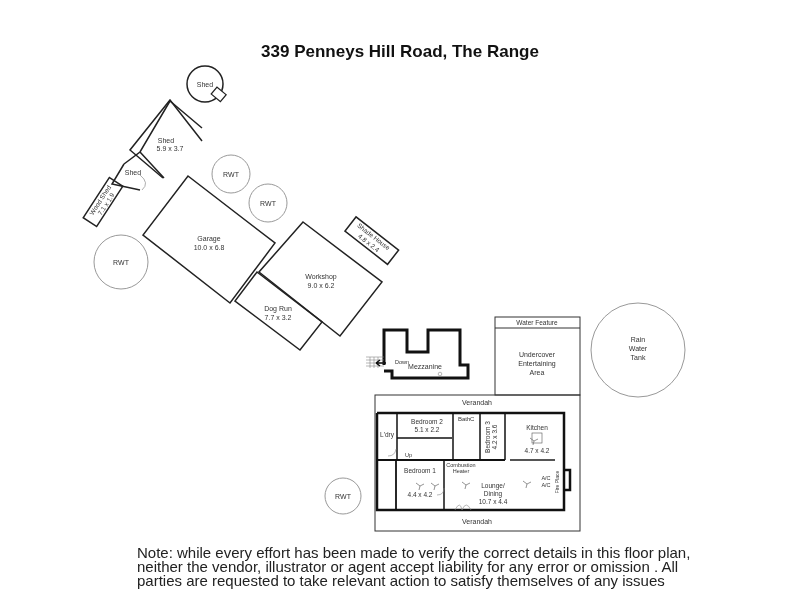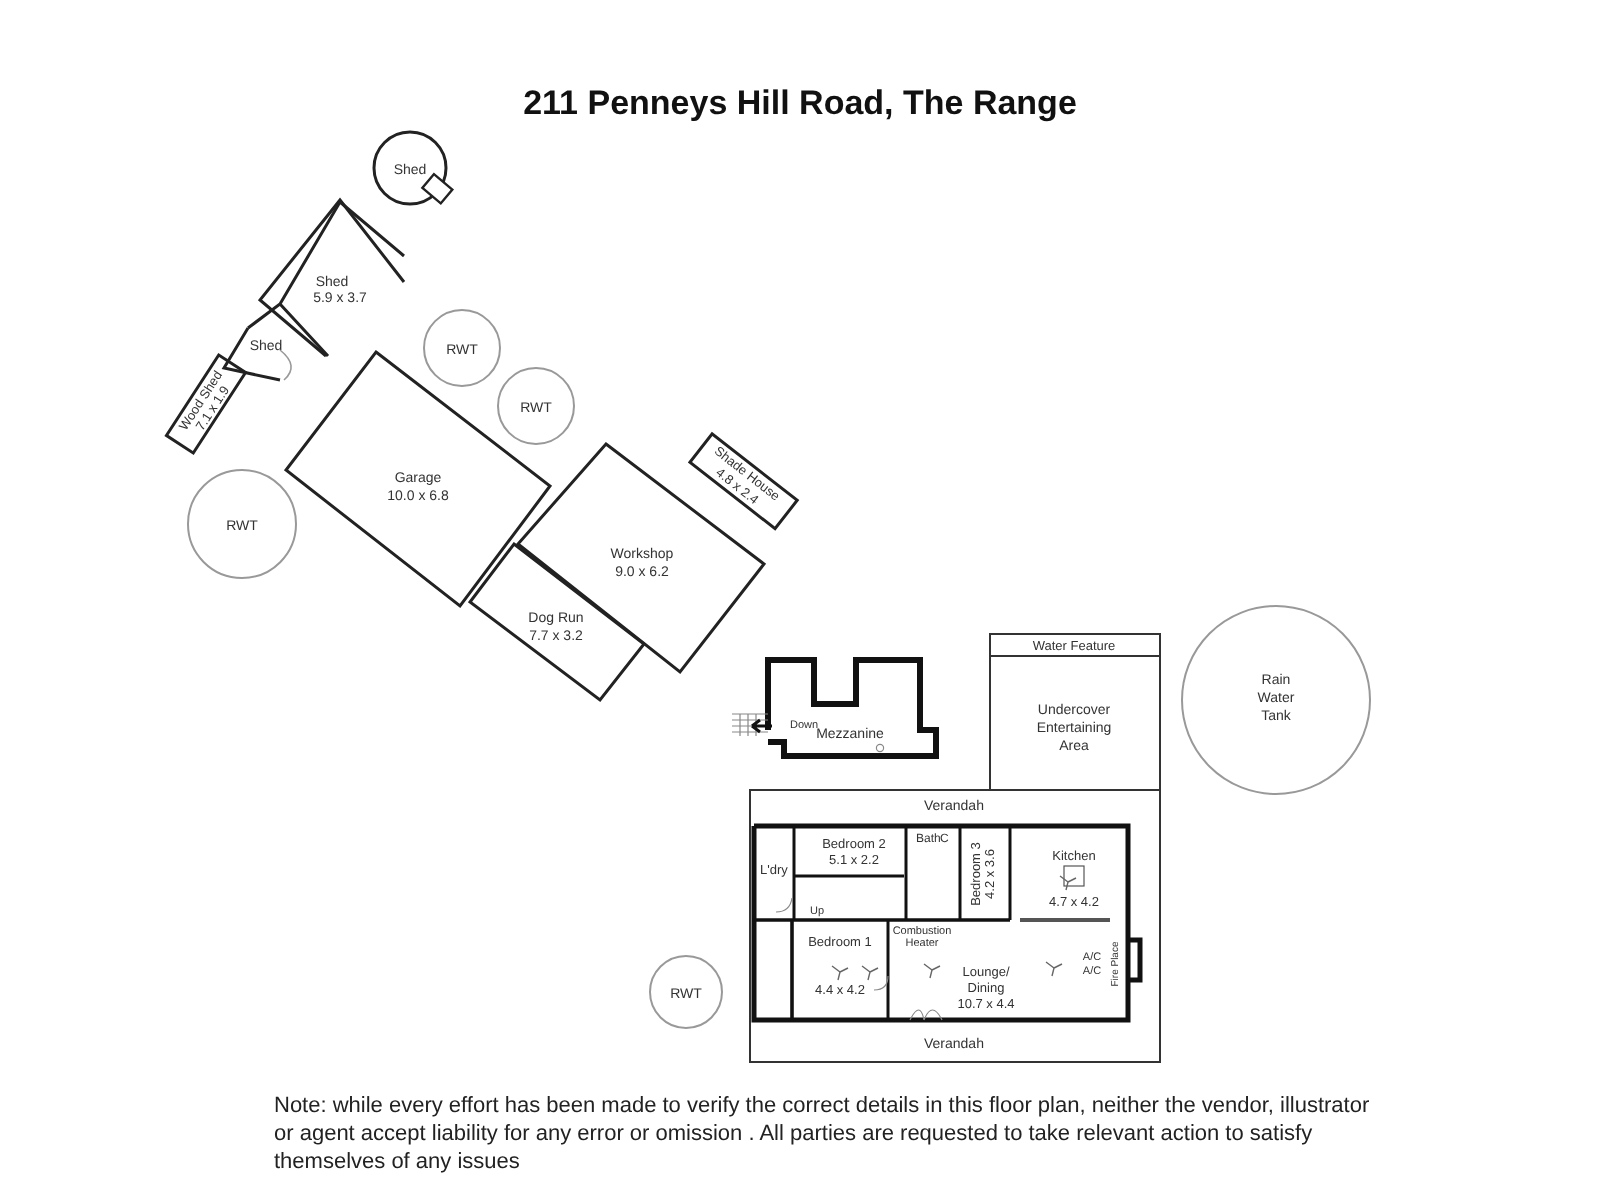--- a/index.html
+++ b/index.html
@@ -1,25 +1,25 @@
 <!DOCTYPE html>
 <html><head>
 <meta charset="utf-8">
 <style>
   html,body{margin:0;padding:0;background:#fff;}
   body{width:800px;height:600px;position:relative;overflow:hidden;font-family:"Liberation Sans",sans-serif;color:#222;}
   .title{position:absolute;left:0;width:800px;top:42px;text-align:center;font-weight:bold;font-size:17px;color:#111;}
   svg.plan{position:absolute;left:0;top:0;}
   svg text{font-family:"Liberation Sans",sans-serif;fill:#333;}
-  .note{position:absolute;left:137px;top:546px;width:560px;font-size:11px;line-height:14px;color:#222;}
+  .note{position:absolute;left:137px;top:546px;width:560px;font-size:15px;line-height:14px;color:#222;}
 </style>
 </head>
 <body>
 
-<div class="title">211 Penneys Hill Road, The Range</div>
+<div class="title">339 Penneys Hill Road, The Range</div>
 
 <svg class="plan" width="800" height="600" viewBox="0 0 800 600">
 
   <g>
     <circle cx="205" cy="84" r="18" fill="none" stroke="#222" stroke-width="1.5"></circle>
     <rect x="213" y="90" width="12" height="9" fill="#fff" stroke="#222" stroke-width="1.2" transform="rotate(40 219 94)"></rect>
     <text x="205" y="87" font-size="7" text-anchor="middle">Shed</text>
   </g>
 
   <g>

